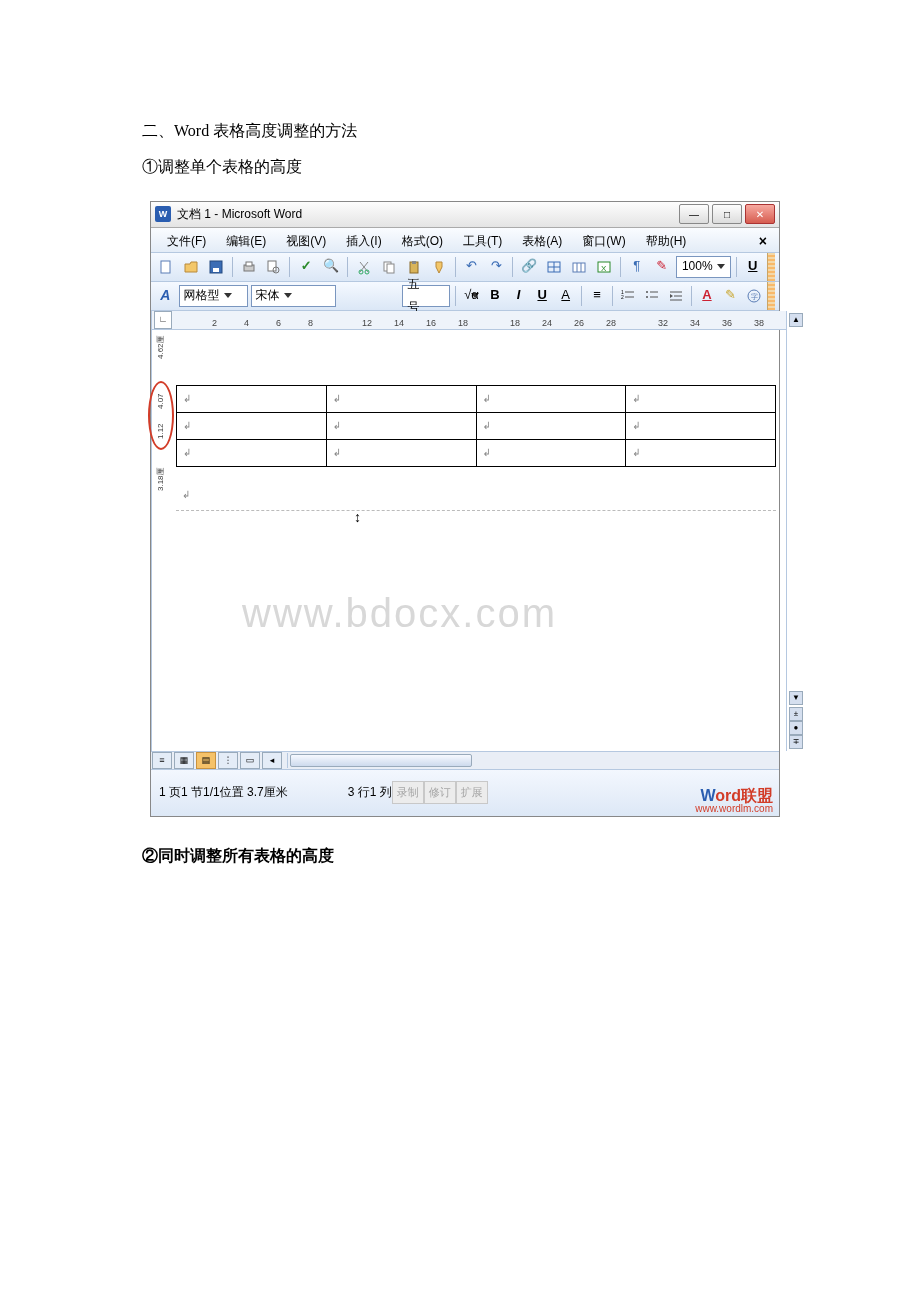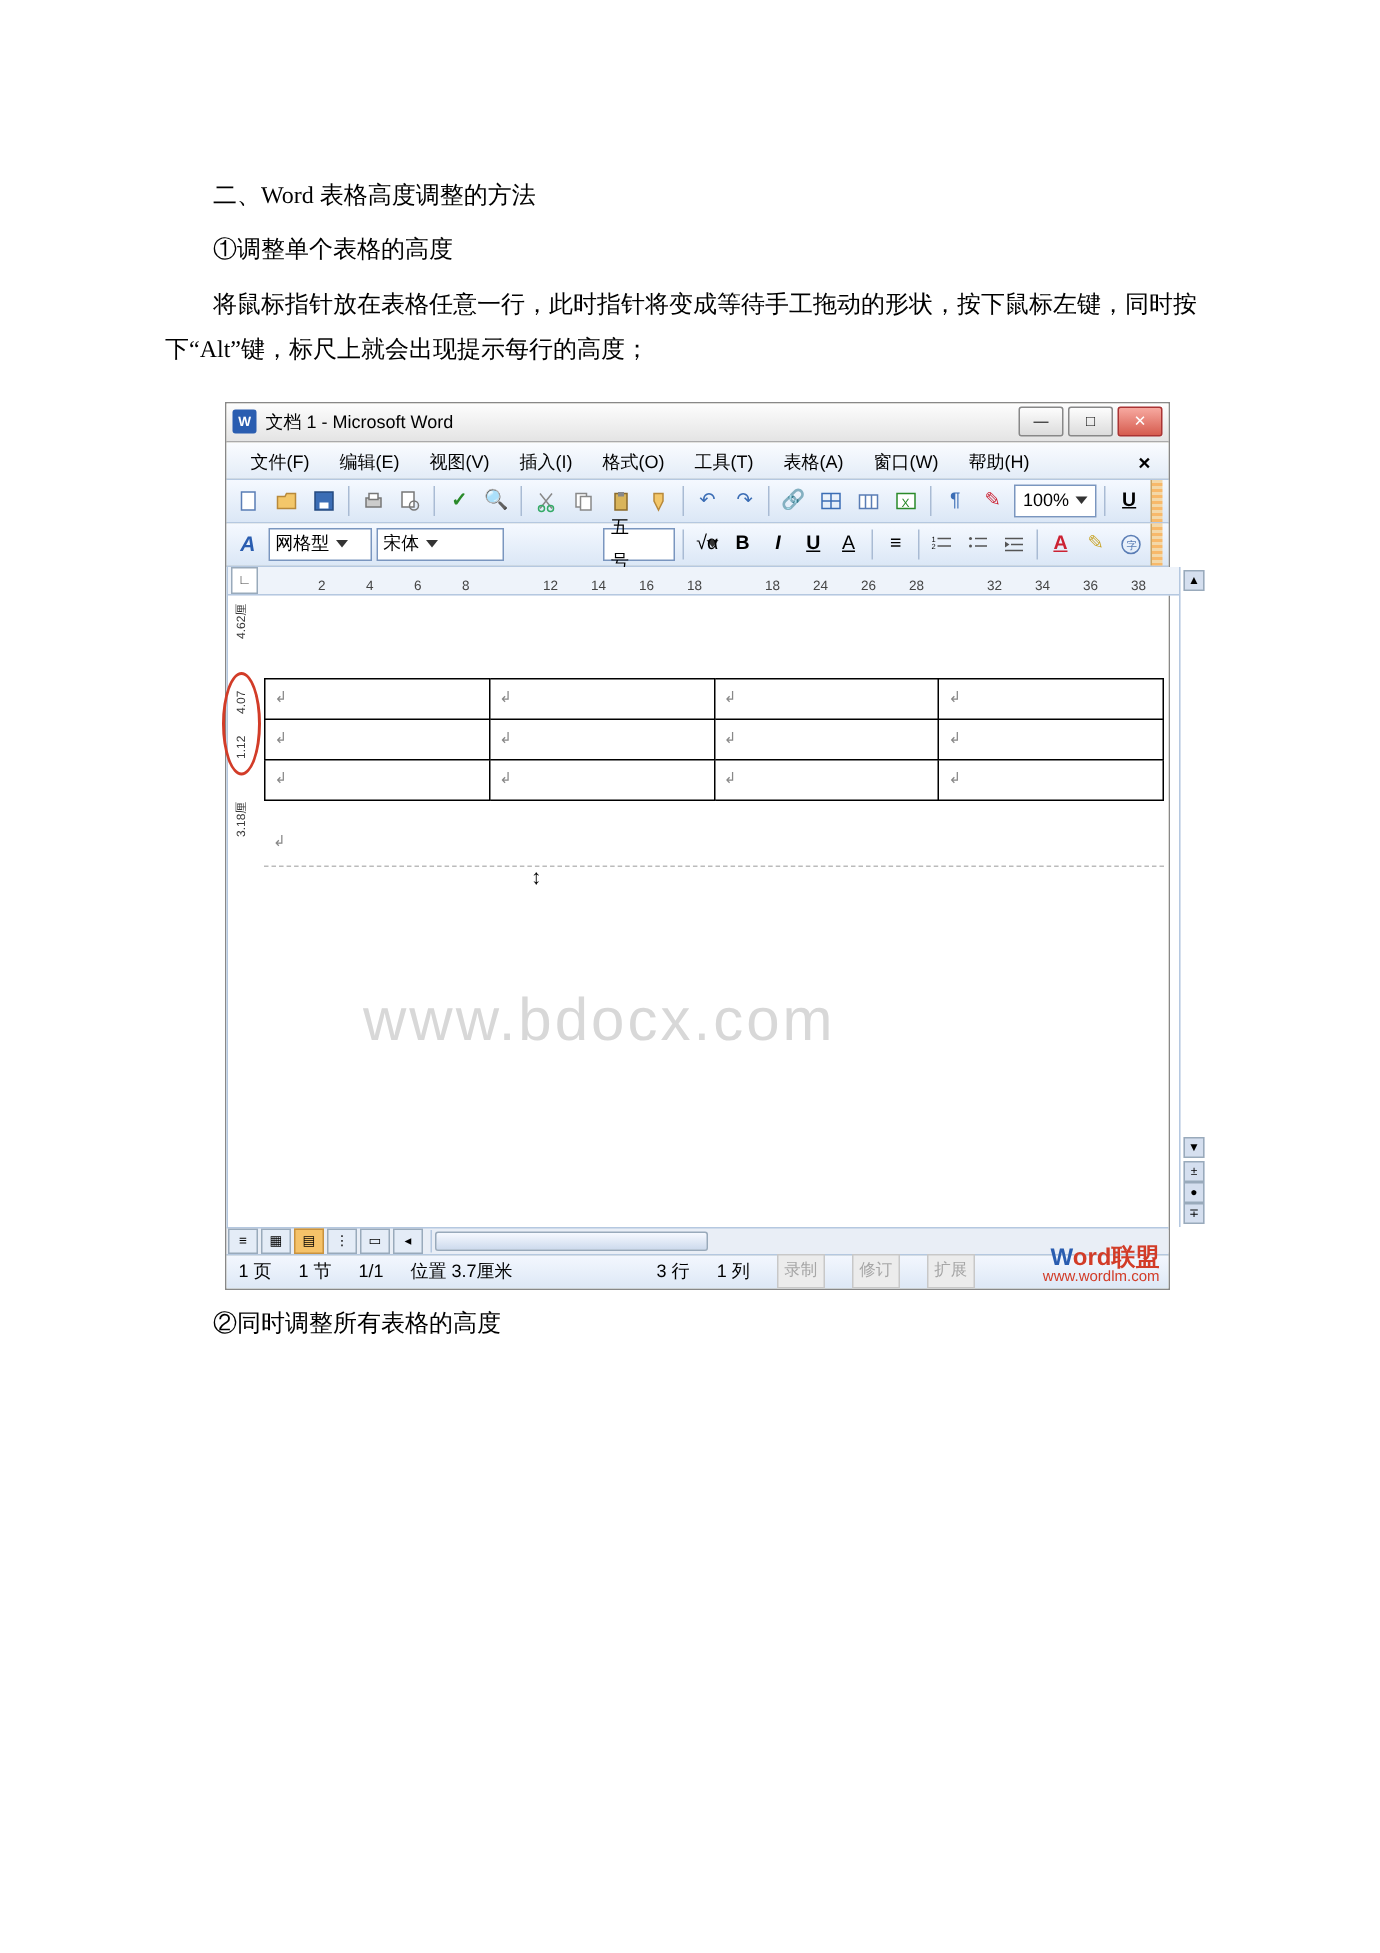--- a/index.html
+++ b/index.html
@@ -261,22 +261,21 @@
     border-radius:2px;
   }
   
   .statusbar{
     height:22px;
     background:linear-gradient(#f3f7fe,#dde8f6);
     border-top:1px solid #b5c8e0;
     display:flex;
     align-items:center;
     font-size:12px;
-    padding:0 8px;
-    gap:18px;
+    padding:12px 8px;
     position:relative;
   }
   .graybox{
     color:#a6a6a6;
     border:1px solid #c8c8c8;
     padding:0 4px;
     font-size:11px;
     background:#ececec;
   }
   .brand{
@@ -291,21 +290,20 @@
   .brand .l1 .o{color:#d23c28;}
   .brand .l1 .cn{color:#d23c28;}
   .brand .l2{font-size:10px;color:#d23c28;}
 </style>
 </head>
 <body>
 
 <div class="page">
   <p class="para">二、Word 表格高度调整的方法</p>
   <p class="para">①调整单个表格的高度</p>
-  <p class="para"><span>将鼠标指针放在表格任意一行，此时指针将变成等待手工拖动的形状，按下鼠标左键，同时按下“Alt”键，标尺上就会出现提示每行的高度；</span></p>
 
   <div class="fig">
 
     <div class="titlebar">
       <div class="appicon">W</div>
       <div class="tbtitle">文档 1 - Microsoft Word</div>
       <div class="winbtn">—</div>
       <div class="winbtn">□</div>
       <div class="winbtn close">✕</div>
     </div>
@@ -573,14 +571,14 @@
       <div class="brand">
         <div class="l1">
           <span class="w">W</span><span class="o">ord</span><span class="cn">联盟</span>
         </div>
         <div class="l2">www.wordlm.com</div>
       </div>
     </div>
 
   </div>
 
-  <p class="para" style="margin-top:8px;">②同时调整所有表格的高度</p>
+  <p class="para" style="margin-top:24px;font-weight:bold;">②同时调整所有表格的高度</p>
 </div>
 
 </body></html>

